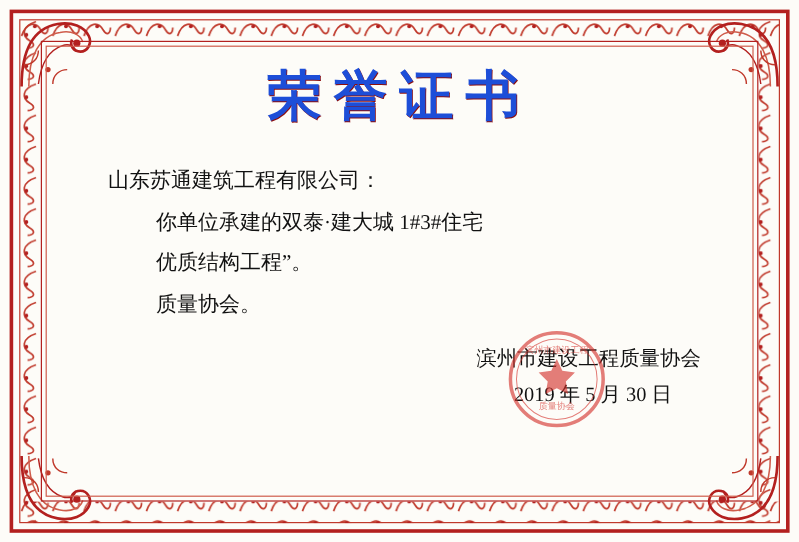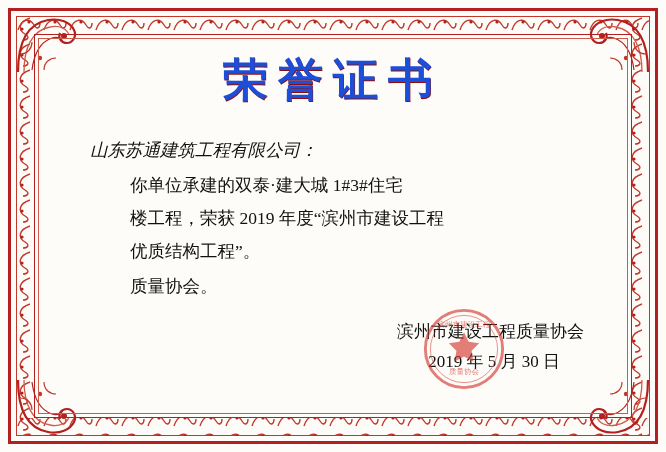--- a/index.html
+++ b/index.html
@@ -92,21 +92,20 @@
 
   .body-text {
     margin-top: 24px;
     color: #111111;
     font-size: 17.5px;
     line-height: 33px;
     font-family: "Liberation Serif", "DejaVu Serif", serif;
   }
   .salutation {
     padding-left: 42px;
-    font-style: italic;
   }
   .para {
     margin-top: 2px;
     text-indent: 40px;
     padding-left: 42px;
     padding-right: 24px;
     text-align: justify;
   }
   .para-line {
     display: block;
@@ -220,21 +219,20 @@
   <div class="content">
 
     <div class="title">荣誉证书</div>
 
     <div class="body-text">
 
       <div class="salutation">山东苏通建筑工程有限公司：</div>
 
       <div class="para">
         <span class="para-line indent">你单位承建的双泰·建大城 1#3#住宅</span>
-        <span class="para-line">楼工程，荣获 2019 年度“滨州市建设工程</span>
         <span class="para-line">优质结构工程”。</span>
       </div>
 
       <div class="closing">质量协会。</div>
 
       <div class="signature">
         <span class="sig-org">滨州市建设工程质量协会</span>
         <span class="sig-date">2019 年 5 月 30 日</span>
 
         <div class="seal">

